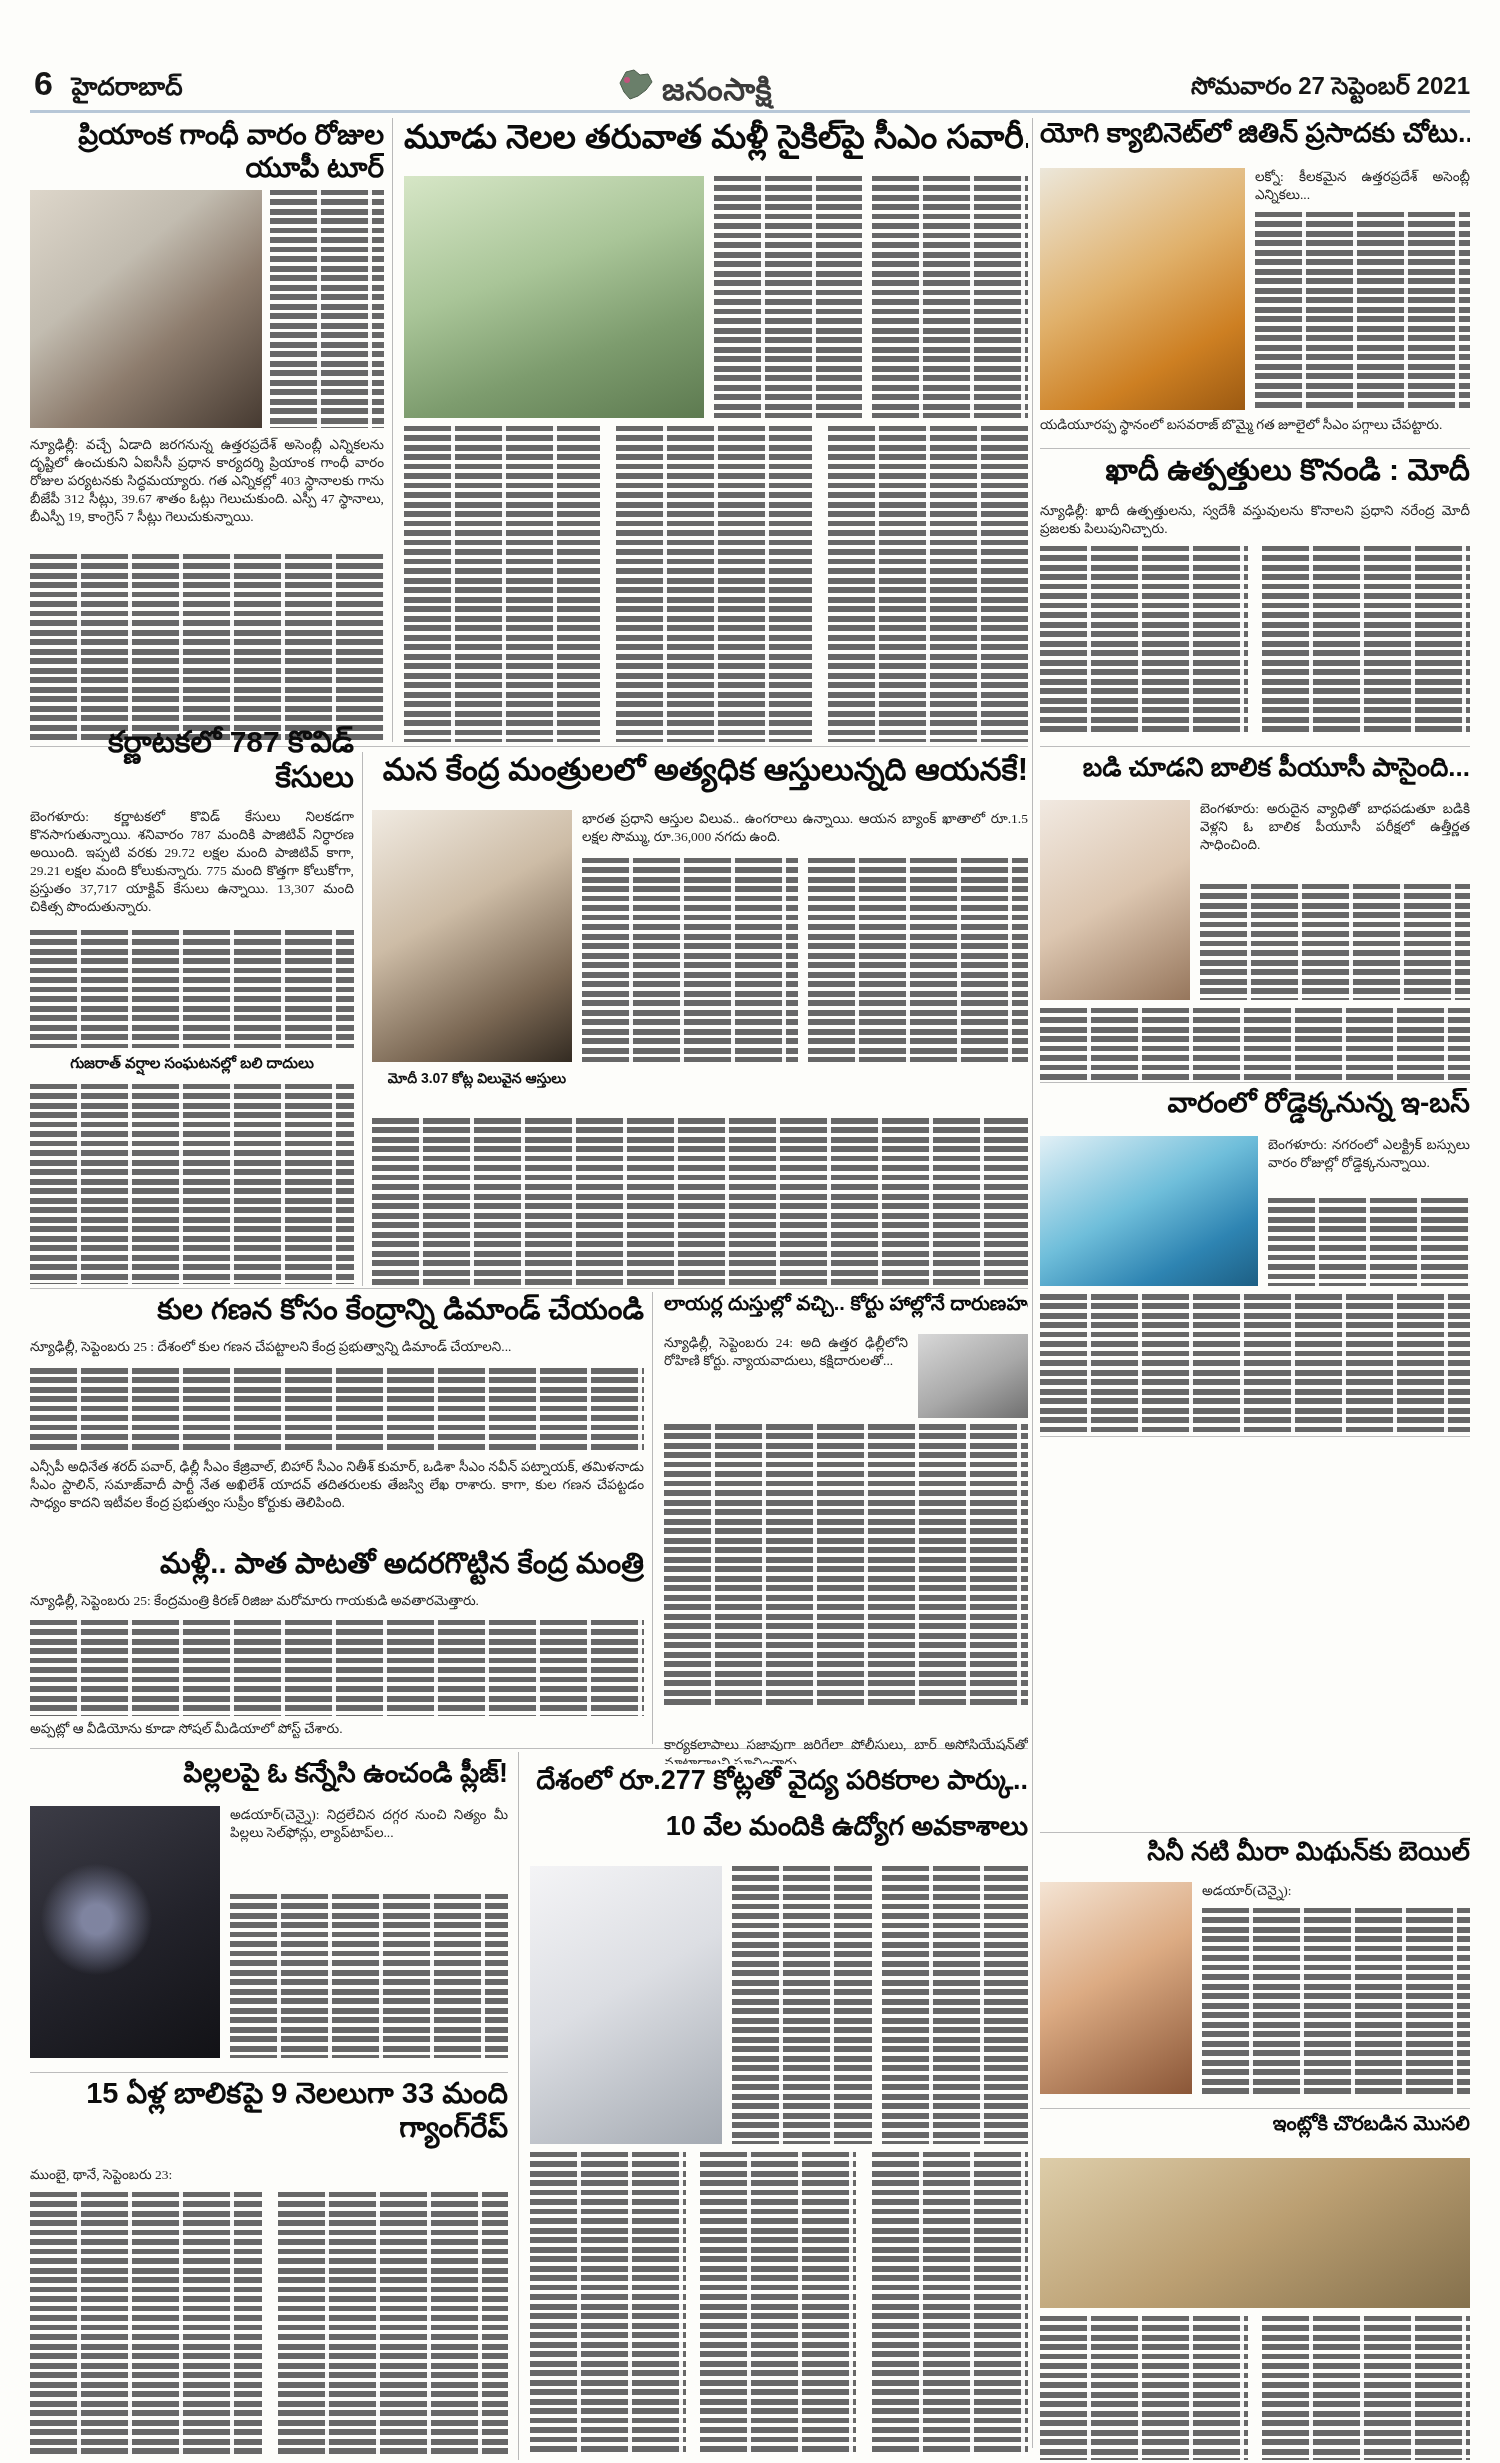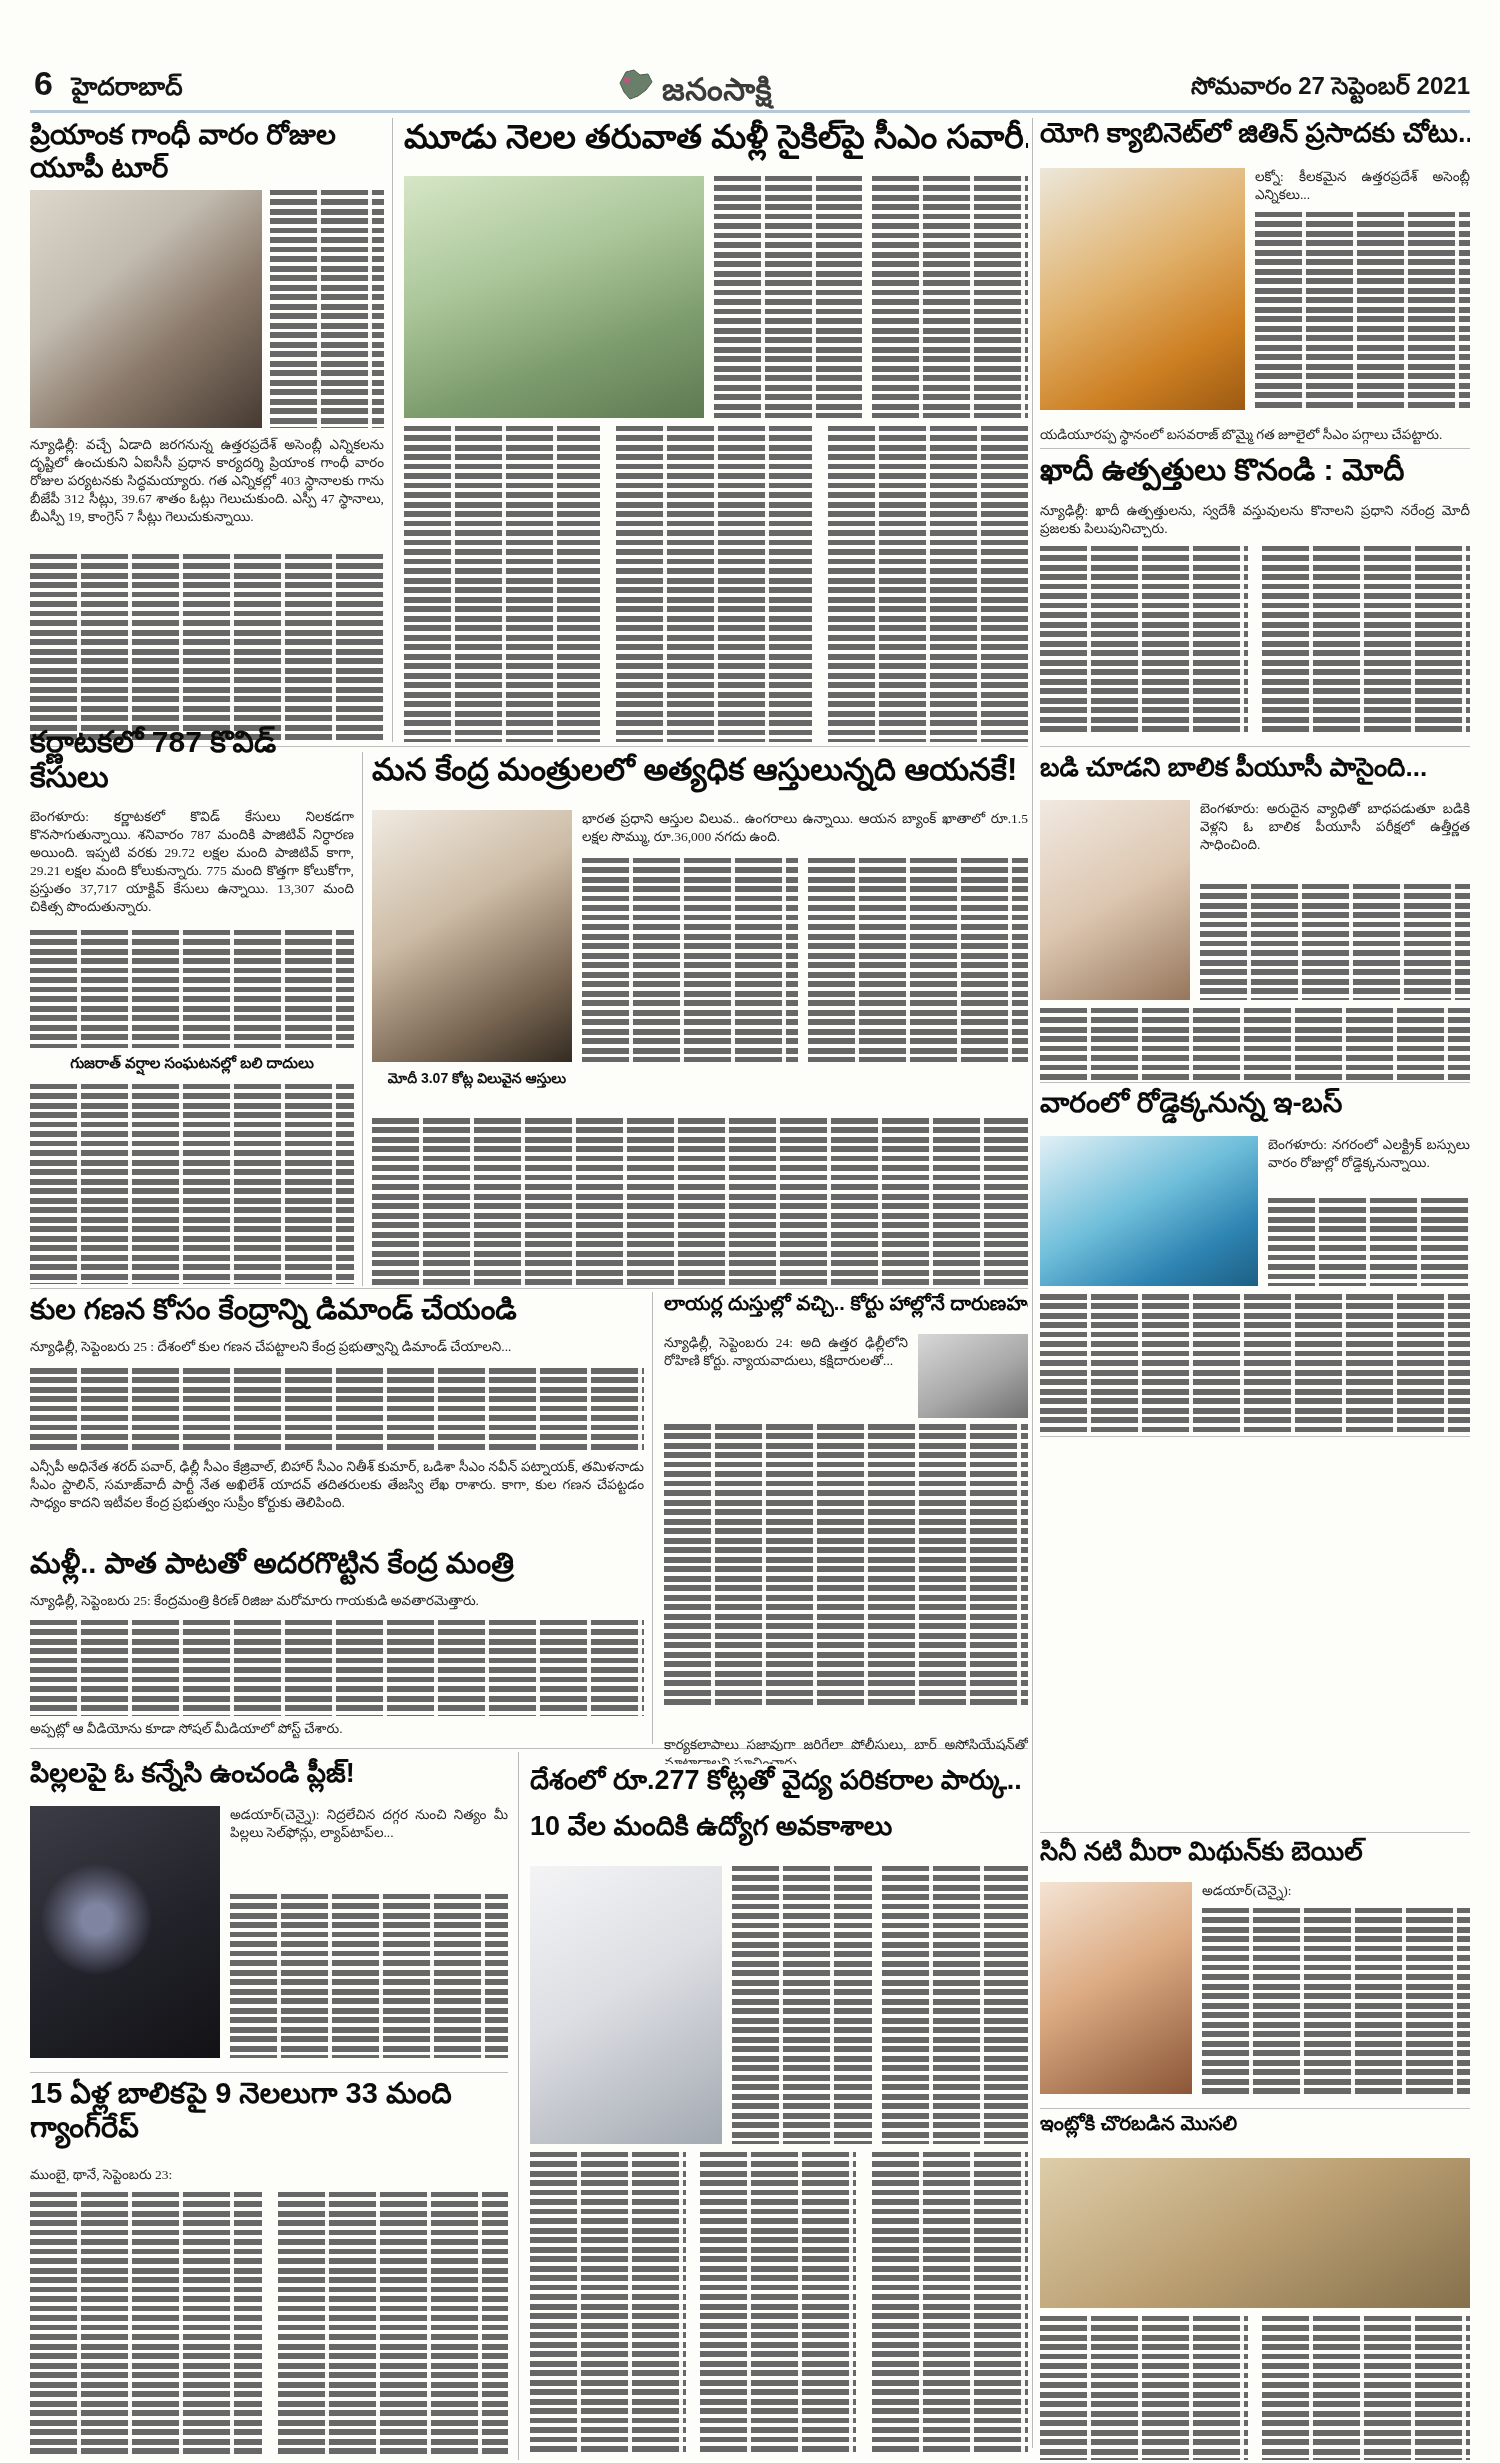--- a/index.html
+++ b/index.html
@@ -2,21 +2,21 @@
 <html><head>
 <meta charset="utf-8">
 <style>
   html,body{margin:0;padding:0;background:#e8e8e8;}
   #page{
     position:relative;width:1500px;height:2463px;margin:0 auto;
     background:#fdfdfa;overflow:hidden;
     font-family:"Liberation Sans",sans-serif;color:#141414;
   }
   .abs{position:absolute;}
-  .hl{font-weight:bold;color:#0c0c0c;text-align:left;line-height:1.18;overflow:hidden;}
+  .hl{font-weight:bold;color:#0c0c0c;text-align:right;line-height:1.18;overflow:hidden;}
   .nowrap{white-space:nowrap;}
   .bodytxt{
     font-family:"Liberation Serif",serif;font-size:13.5px;line-height:1.34;
     text-align:justify;color:#1d1d1d;overflow:hidden;
   }
   .subhead{font-weight:bold;font-size:15px;text-align:center;color:#111;overflow:hidden;}
   
   .tf{
     opacity:.82;
     background-image:
@@ -95,21 +95,21 @@
     <div class="abs tf" style="left:0;top:308px;width:196px;height:316px;"></div>
     <div class="abs tf" style="left:212px;top:308px;width:196px;height:316px;"></div>
     <div class="abs tf" style="left:424px;top:308px;width:200px;height:316px;"></div>
   </div>
 
   <div class="abs" style="left:1040px;top:118px;width:430px;height:328px;">
     <div class="abs hl nowrap" style="left:0;top:0;width:430px;height:44px;font-size:27px;">యోగి క్యాబినెట్‌లో జితిన్ ప్రసాదకు చోటు..!</div>
     <div class="abs photo ph-yogi" style="left:0;top:50px;width:205px;height:242px;"></div>
     <div class="abs bodytxt" style="left:215px;top:50px;width:215px;height:40px;">లక్నో: కీలకమైన ఉత్తరప్రదేశ్ అసెంబ్లీ ఎన్నికలు...</div>
     <div class="abs tf" style="left:215px;top:94px;width:215px;height:198px;"></div>
-    <div class="abs bodytxt" style="left:0;top:298px;width:430px;height:26px;margin-top:10px;">యడియూరప్ప స్థానంలో బసవరాజ్ బొమ్మై గత జూలైలో సీఎం పగ్గాలు చేపట్టారు.</div>
+    <div class="abs bodytxt" style="left:0;top:298px;width:430px;height:26px;">యడియూరప్ప స్థానంలో బసవరాజ్ బొమ్మై గత జూలైలో సీఎం పగ్గాలు చేపట్టారు.</div>
   </div>
 
   <div class="abs" style="left:1040px;top:452px;width:430px;height:288px;">
     <div class="abs bodytxt" style="left:0;top:50px;width:430px;height:40px;">న్యూఢిల్లీ: ఖాదీ ఉత్పత్తులను, స్వదేశీ వస్తువులను కొనాలని ప్రధాని నరేంద్ర మోదీ ప్రజలకు పిలుపునిచ్చారు.</div>
     <div class="abs hl nowrap" style="left:0;top:0;width:430px;height:44px;font-size:30px;">ఖాదీ ఉత్పత్తులు కొనండి : మోదీ</div>
     <div class="abs tf" style="left:0;top:94px;width:208px;height:190px;"></div>
     <div class="abs tf" style="left:222px;top:94px;width:208px;height:190px;"></div>
   </div>
 
   <div class="abs" style="left:30px;top:724px;width:324px;height:560px;">

